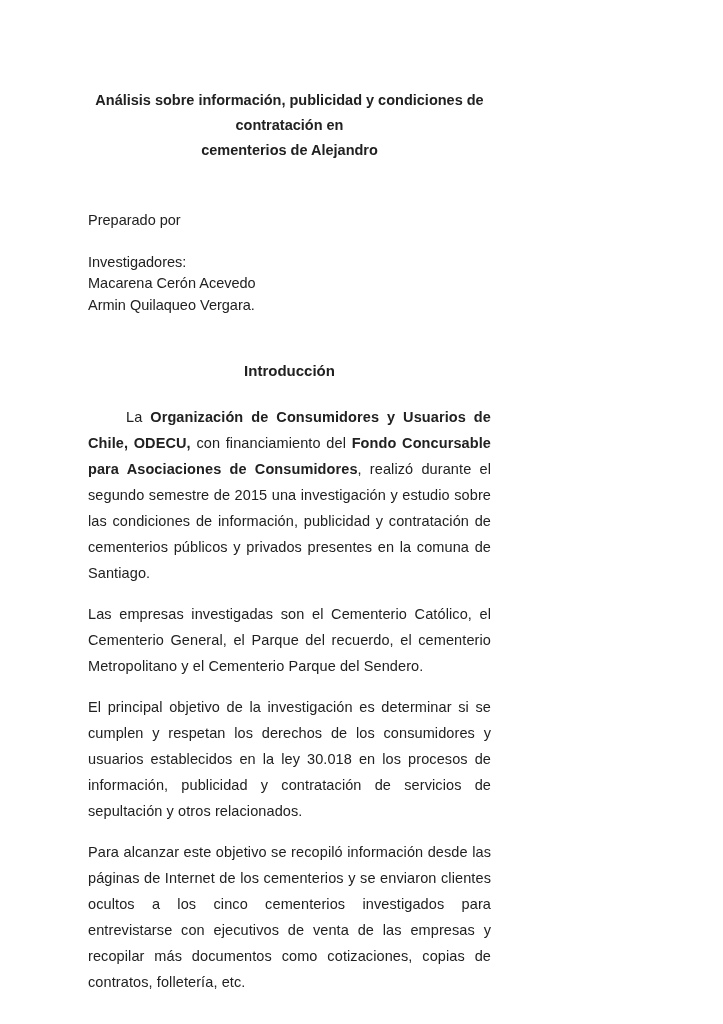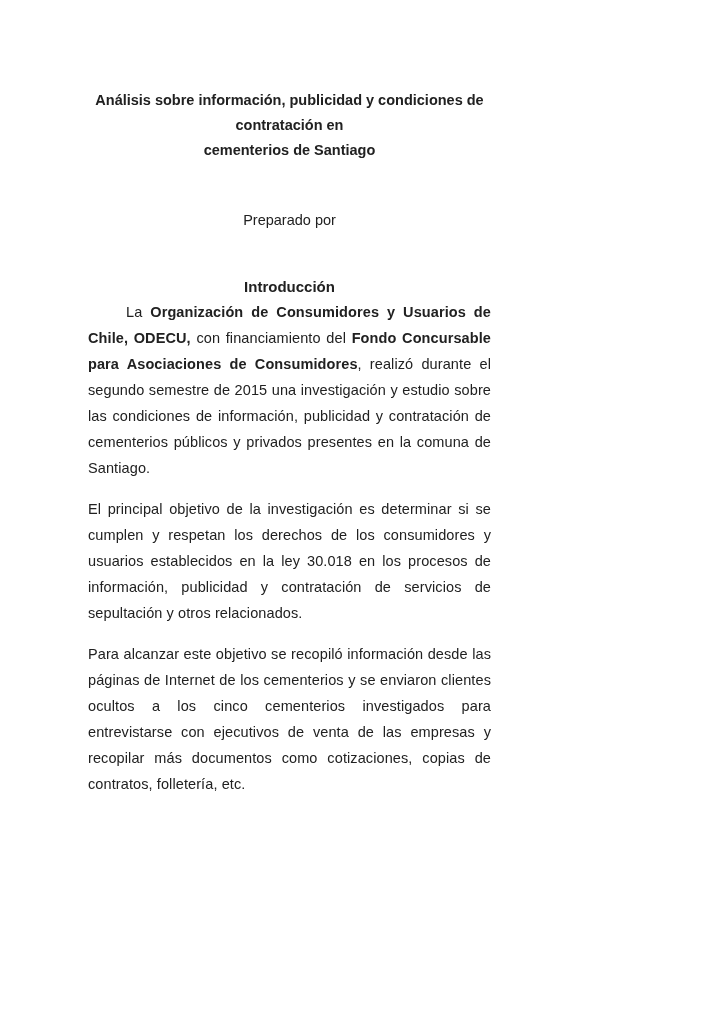--- a/index.html
+++ b/index.html
@@ -20,29 +20,30 @@
   }
   .doc-title {
     text-align: center;
     font-weight: bold;
     font-size: 14.5px;
     line-height: 25px;
     margin: 0;
   }
   .byline {
     margin-top: 47px;
-    text-align: center;
+    text-align: left;
     font-size: 14.5px;
     line-height: 21.5px;
   }
   .byline .group-investigators {
     margin-top: 20px;
   }
   .section-heading {
     margin-top: 42px;
+    margin-bottom: 21px;
     text-align: center;
     font-weight: bold;
     font-size: 15px;
     line-height: 25px;
   }
   .body-text p {
     margin: 0 0 15px 0;
     font-size: 14.5px;
     line-height: 26px;
     text-align: justify;
@@ -56,30 +57,36 @@
     font-weight: bold;
   }
 </style>
 </head>
 <body>
 
 <div class="page">
 
   <div class="doc-title">
     <div>Análisis sobre información, publicidad y condiciones de contratación en</div>
-    <div>cementerios de Santiago</div>
+    <div>cementerios de Alejandro</div>
   </div>
 
   <div class="byline">
     <div class="group-prepared">
       <div>Preparado por</div>
+    </div>
+    <div class="group-investigators">
+      <div>Investigadores:</div>
+      <div>Macarena Cerón Acevedo</div>
+      <div>Armin Quilaqueo Vergara.</div>
     </div>
   </div>
 
   <div class="section-heading">Introducción</div>
 
   <div class="body-text">
     <p class="indent-first"><span>La </span><b>Organización de Consumidores y Usuarios de Chile, ODECU,</b><span> con financiamiento del </span><b>Fondo Concursable para Asociaciones de Consumidores</b><span>, realizó durante el segundo semestre de 2015 una investigación y estudio sobre las condiciones de información, publicidad y contratación de cementerios públicos y privados presentes en la comuna de Santiago.</span></p>
+    <p><span>Las empresas investigadas son el Cementerio Católico, el Cementerio General, el Parque del recuerdo, el cementerio Metropolitano y el Cementerio Parque del Sendero.</span></p>
     <p><span>El principal objetivo de la investigación es determinar si se cumplen y respetan los derechos de los consumidores y usuarios establecidos en la ley 30.018 en los procesos de información, publicidad y contratación de servicios de sepultación y otros relacionados.</span></p>
     <p><span>Para alcanzar este objetivo se recopiló información desde las páginas de Internet de los cementerios y se enviaron clientes ocultos a los cinco cementerios investigados para entrevistarse con ejecutivos de venta de las empresas y recopilar más documentos como cotizaciones, copias de contratos, folletería, etc.</span></p>
   </div>
 
 </div>
 
 </body></html>

